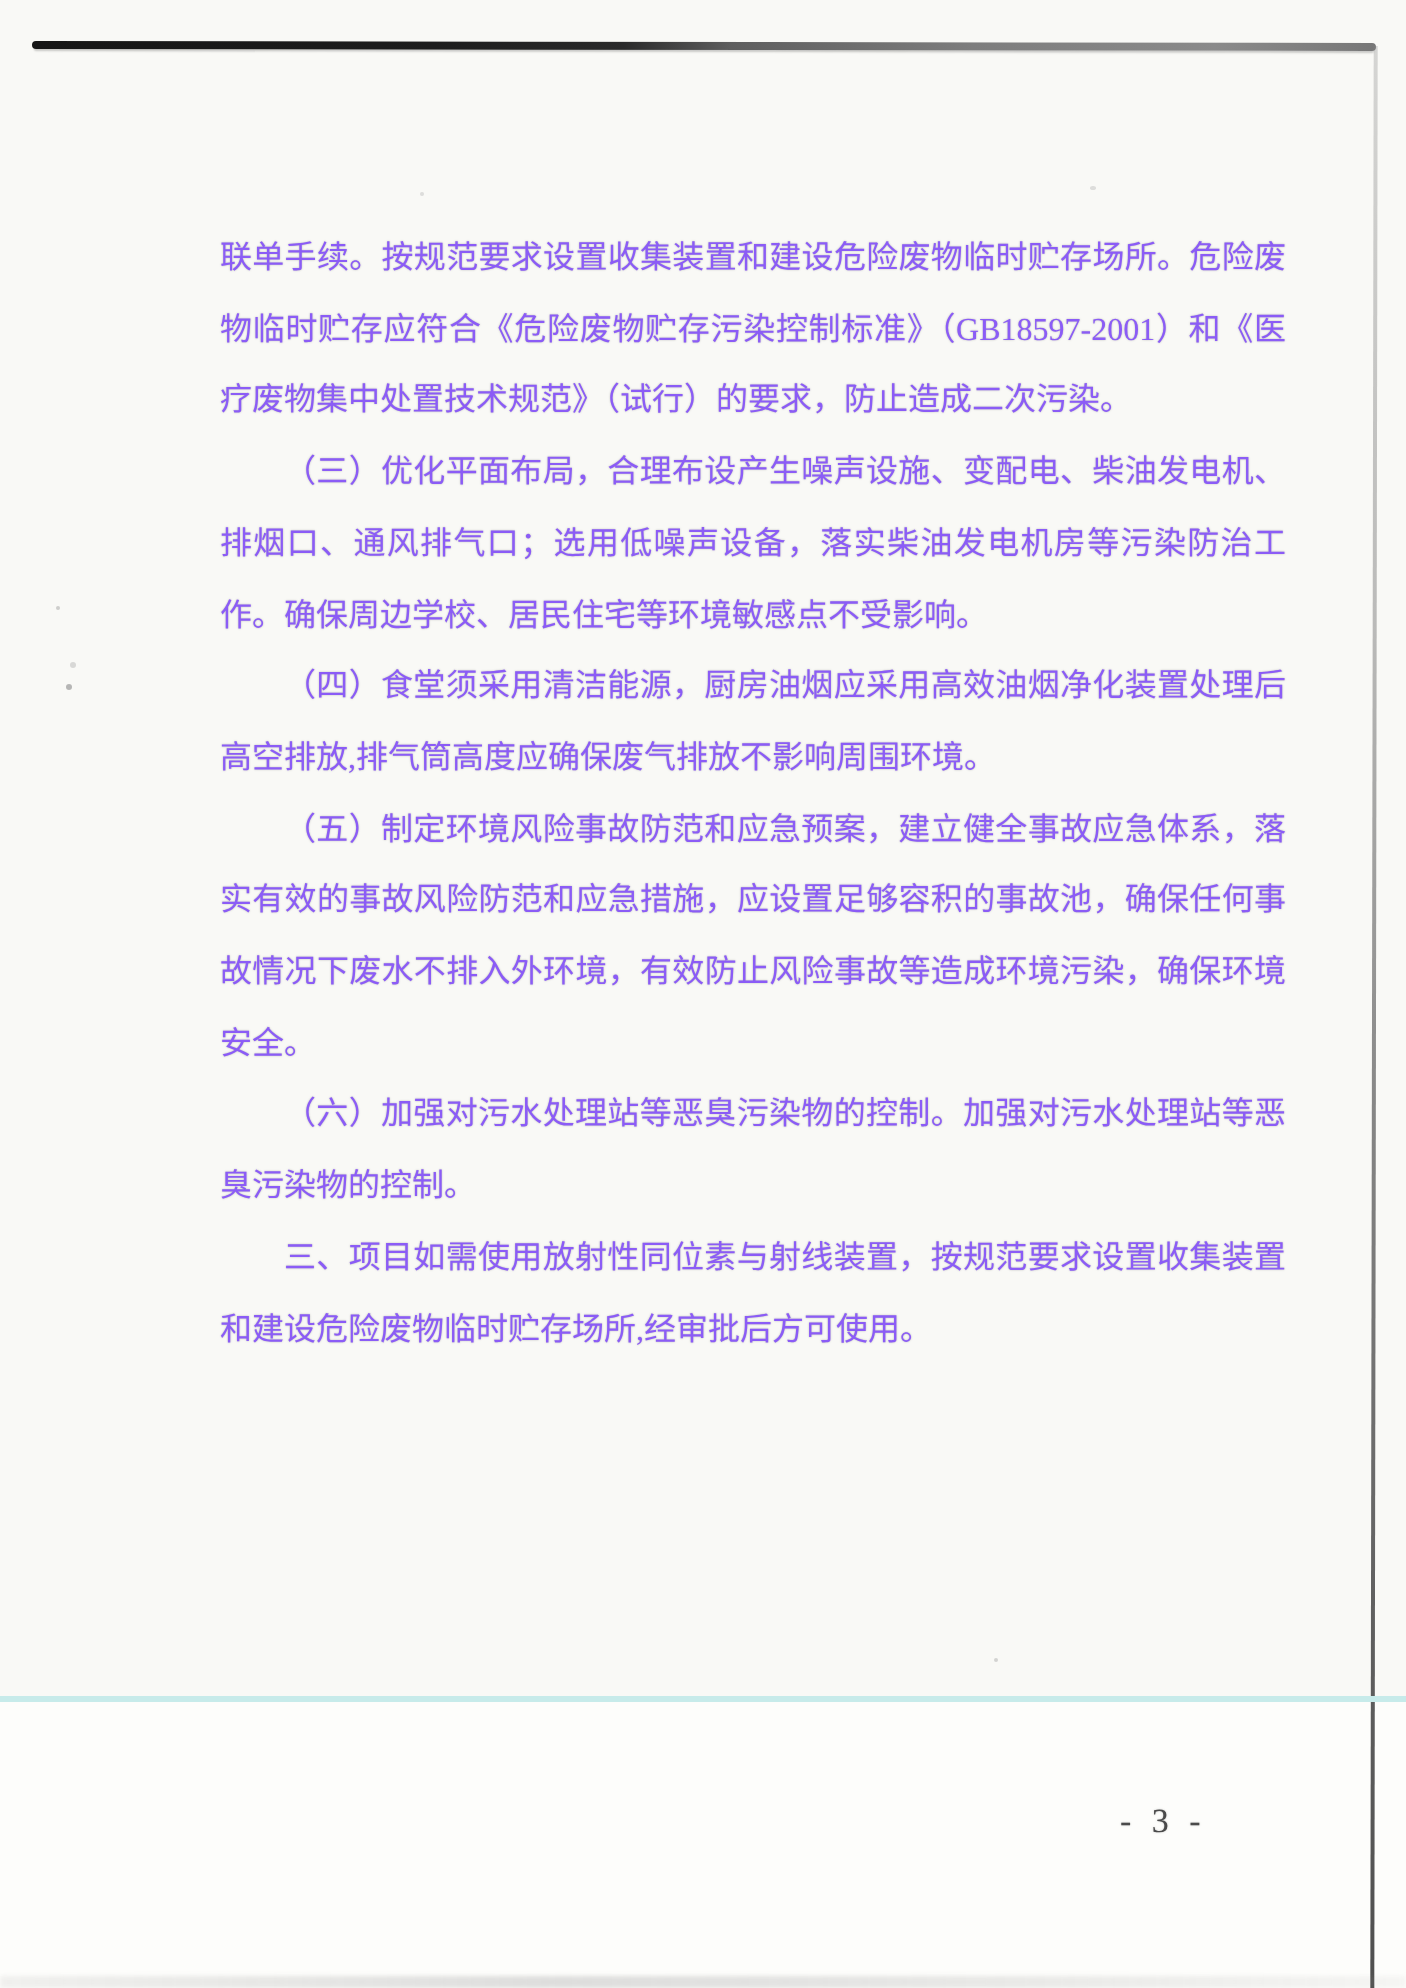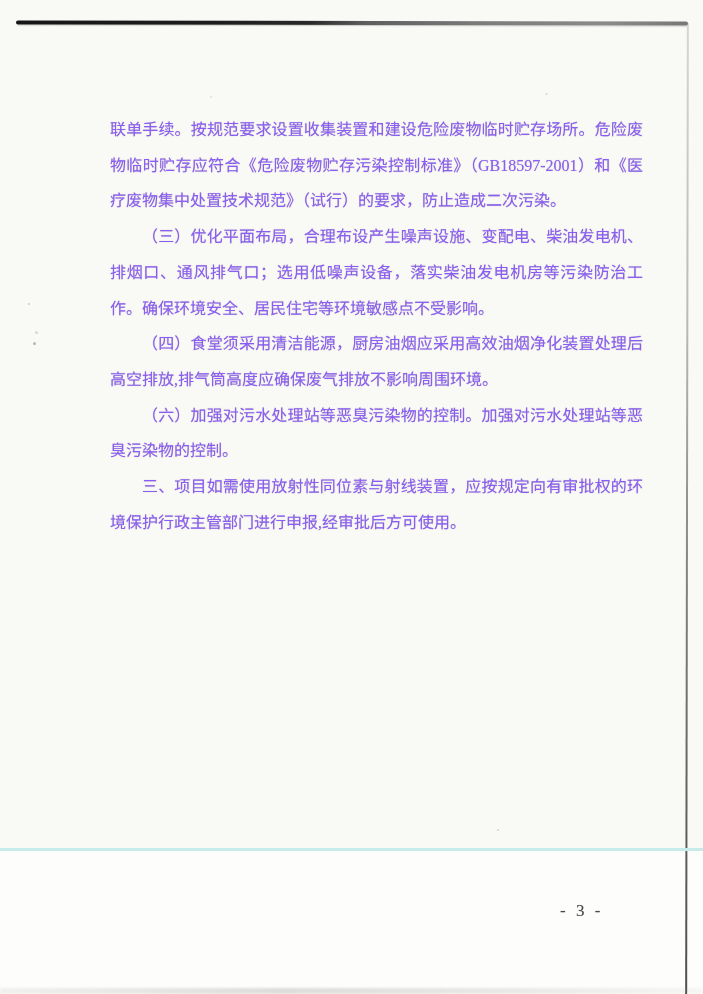--- a/index.html
+++ b/index.html
@@ -119,21 +119,22 @@
 
   <div class="speck s1"></div>
   <div class="speck s2"></div>
   <div class="speck s3"></div>
   <div class="speck s4"></div>
   <div class="speck s5"></div>
   <div class="speck s6"></div>
 
   <main class="body-text">
     <p class="no-indent">联单手续。按规范要求设置收集装置和建设危险废物临时贮存场所。危险废物临时贮存应符合《危险废物贮存污染控制标准》（GB18597-2001）和《医疗废物集中处置技术规范》（试行）的要求，防止造成二次污染。</p>
-    <p>（三）优化平面布局，合理布设产生噪声设施、变配电、柴油发电机、排烟口、通风排气口；选用低噪声设备，落实柴油发电机房等污染防治工作。确保环境安全、居民住宅等环境敏感点不受影响。</p>
+    <p>（三）优化平面布局，合理布设产生噪声设施、变配电、柴油发电机、排烟口、通风排气口；选用低噪声设备，落实柴油发电机房等污染防治工作。确保周边学校、居民住宅等环境敏感点不受影响。</p>
     <p>（四）食堂须采用清洁能源，厨房油烟应采用高效油烟净化装置处理后高空排放,排气筒高度应确保废气排放不影响周围环境。</p>
+    <p>（五）制定环境风险事故防范和应急预案，建立健全事故应急体系，落实有效的事故风险防范和应急措施，应设置足够容积的事故池，确保任何事故情况下废水不排入外环境，有效防止风险事故等造成环境污染，确保环境安全。</p>
     <p>（六）加强对污水处理站等恶臭污染物的控制。加强对污水处理站等恶臭污染物的控制。</p>
-    <p>三、项目如需使用放射性同位素与射线装置，应按规定向有审批权的环境保护行政主管部门进行申报,经审批后方可使用。</p>
+    <p>三、项目如需使用放射性同位素与射线装置，按规范要求设置收集装置和建设危险废物临时贮存场所,经审批后方可使用。</p>
   </main>
 
   <div class="page-number">- 3 -</div>
 
 </div>
 
 </body></html>

